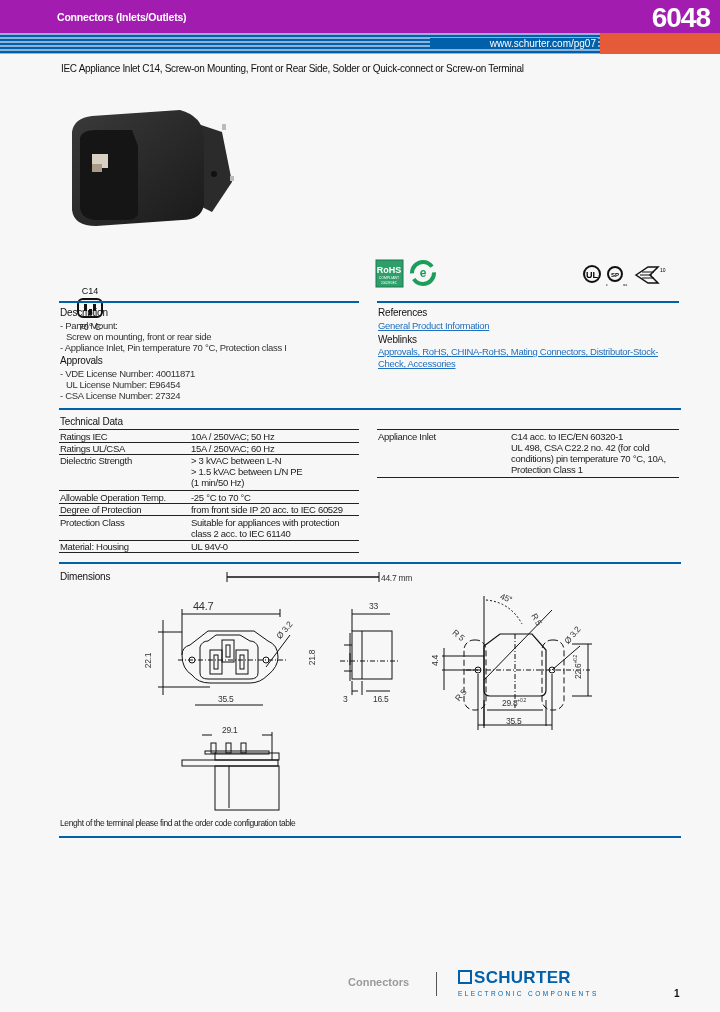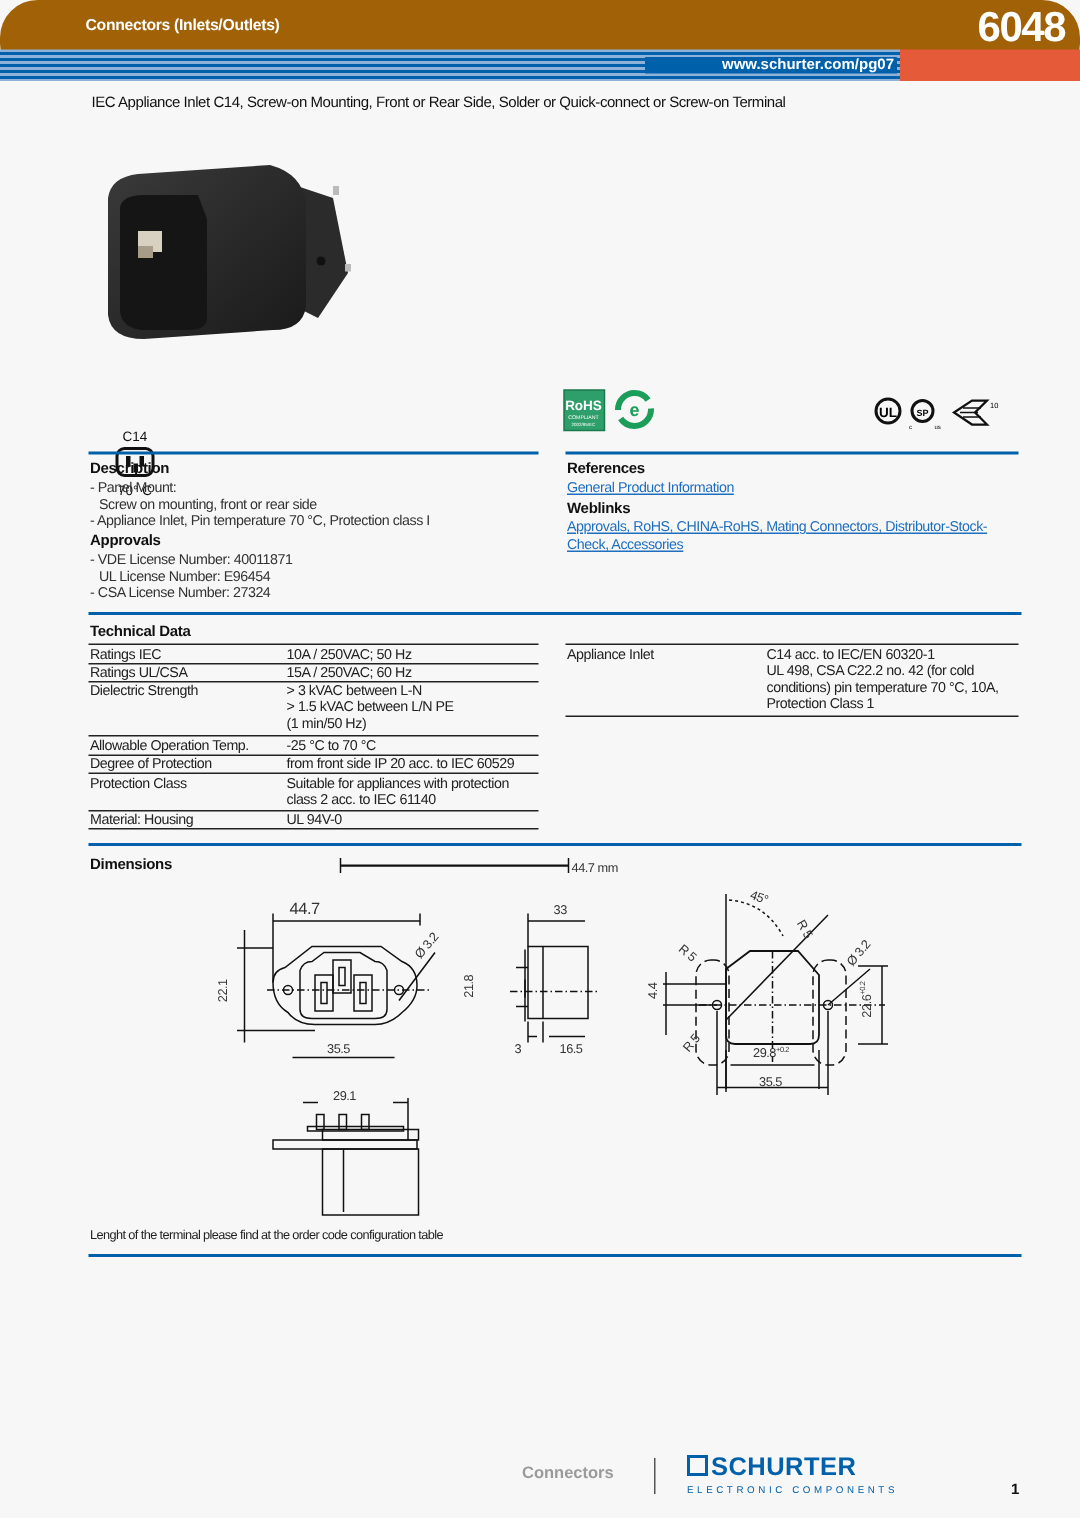--- a/index.html
+++ b/index.html
@@ -1,38 +1,38 @@
 <!DOCTYPE html>
 <html><head>
 <meta charset="utf-8">
 <style>
   * { box-sizing: border-box; margin: 0; padding: 0; }
   html, body { width: 720px; height: 1012px; background: #f8f7f7; overflow: hidden; }
   body { font-family: "Liberation Sans", sans-serif; color: #111; position: relative; font-size: 9px; }
 
-  .hdr { position: absolute; left: 0; top: 0; width: 720px; height: 54px; background: #a16207; border-radius: 25px; }
+  .hdr { position: absolute; left: 0; top: 0; width: 720px; height: 54px; background: #a21caf; }
   .hdr-title { position: absolute; left: 57px; top: 11px; color: #fff; font-size: 10.5px; font-weight: bold; letter-spacing: -0.2px; }
   .hdr-num { position: absolute; right: 10px; top: 2px; color: #fff; font-size: 28px; font-weight: bold; letter-spacing: -1px; }
   .stripes { position: absolute; left: 0; top: 33px; width: 600px; height: 21px;
     background: repeating-linear-gradient(to bottom, #8fb2da 0 2px, #0060aa 2px 4px); }
-  .hdr-url { position: absolute; left: 430px; top: 38px; width: 168px; text-align: right; color: #fff; font-size: 10px; font-weight: bold; background: #0060aa; padding-right: 2px; }
+  .hdr-url { position: absolute; left: 430px; top: 38px; width: 168px; text-align: right; color: #fff; font-size: 10px; font-weight: normal; background: #0060aa; padding-right: 2px; }
   .orange { position: absolute; left: 600px; top: 33px; width: 120px; height: 21px; background: #e55b3a; }
 
   .subtitle { position: absolute; left: 61px; top: 62px; width: 500px; font-size: 10px; line-height: 13px; letter-spacing: -0.3px; }
 
   .photo { position: absolute; left: 62px; top: 102px; width: 180px; height: 128px; }
 
   .sym { position: absolute; left: 75px; top: 250px; width: 30px; text-align: center; font-size: 9px; margin-top: 36px; }
   .sym-box { width: 26px; height: 20px; border: 2px solid #111; border-radius: 6px; margin: 2px auto 4px; position: relative; }
   .sym-box i { position: absolute; background: #111; }
 
   .blue-rule { position: absolute; left: 59px; height: 2px; background: #0060aa; }
   .black-rule { position: absolute; height: 1px; background: #222; }
 
-  .sec-h { position: absolute; font-size: 10px; font-weight: bold; letter-spacing: -0.2px; }
+  .sec-h { position: absolute; font-size: 10px; font-weight: normal; letter-spacing: -0.2px; }
   .txt { position: absolute; font-size: 9.5px; color: #333; line-height: 11px; letter-spacing: -0.3px; white-space: nowrap; }
   .link { color: #1f6fc0; text-decoration: underline; }
 
   .td-row { position: absolute; left: 59px; width: 300px; font-size: 9.5px; letter-spacing: -0.3px; color: #222; line-height: 11px; }
   .td-row .k { position: absolute; left: 1px; }
   .td-row .v { position: absolute; left: 132px; white-space: nowrap; }
 
   .drawing { position: absolute; }
   .caption { position: absolute; left: 60px; top: 818px; font-size: 8.5px; letter-spacing: -0.4px; color: #222; }
 

